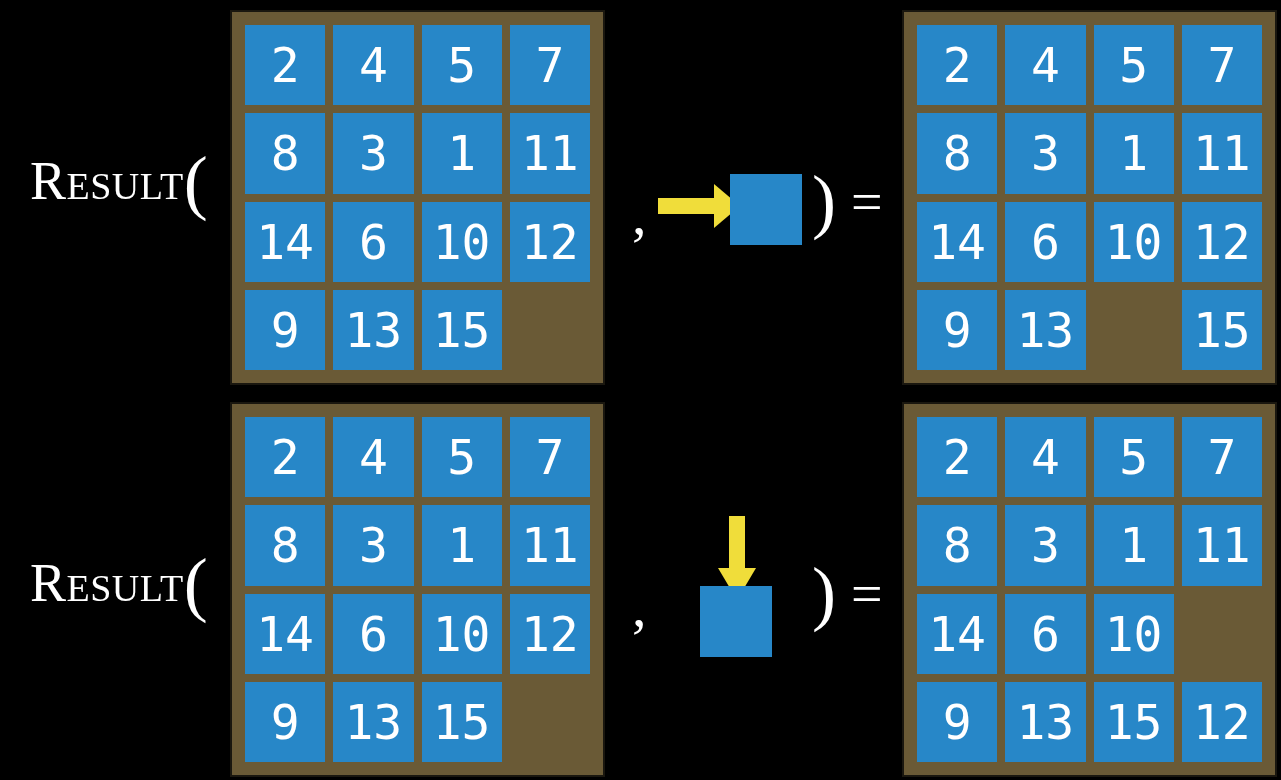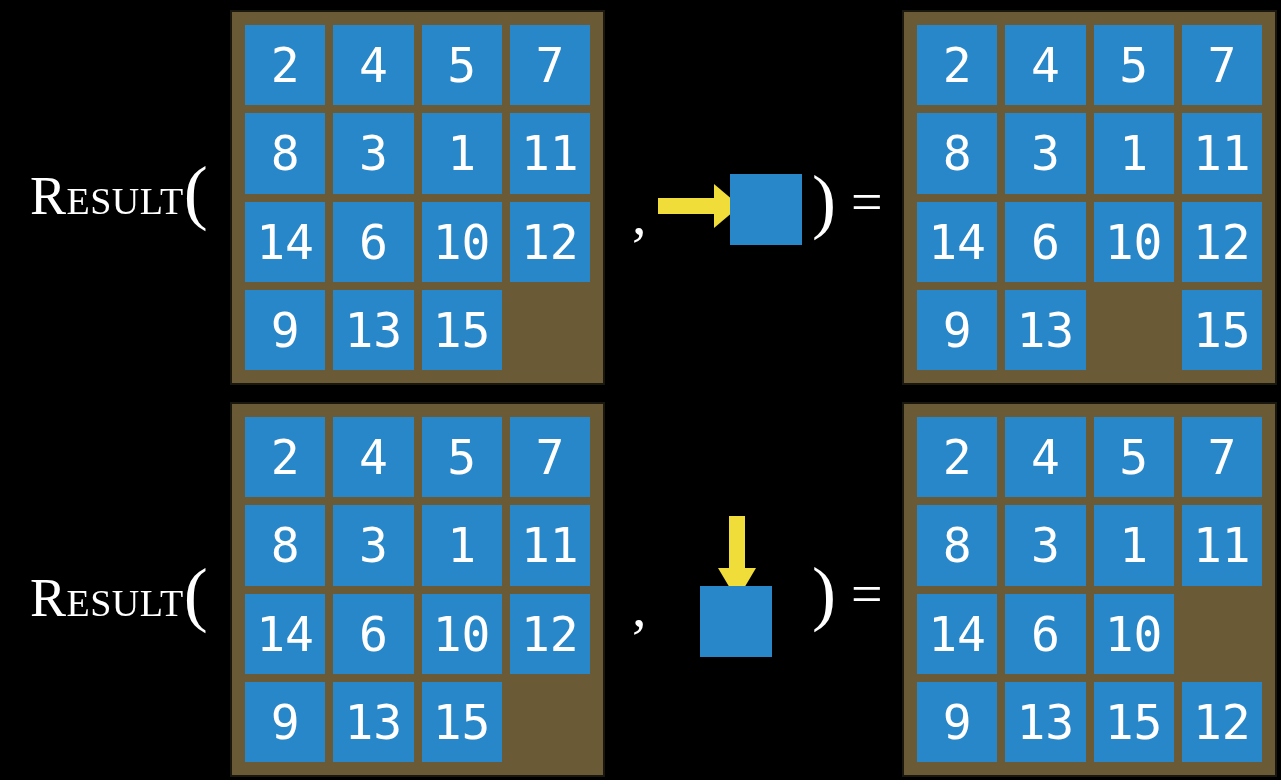--- a/index.html
+++ b/index.html
@@ -20,21 +20,21 @@
     gap:8px;
   }
   .cell{display:flex;align-items:center;justify-content:center;line-height:1;}
   .tile{
     background:var(--tile);color:var(--tile_text);
     font-family:"DejaVu Sans Mono","Liberation Mono",monospace;
     font-size:48px;
   }
   .empty{background:transparent;}
   .fn-label{
-    position:absolute;height:92px;display:flex;align-items:center;
+    position:absolute;height:92px;display:flex;
     color:var(--text);white-space:nowrap;
   }
   .fn-name{font-variant:small-caps;font-size:54px;letter-spacing:0.5px;}
   .big-paren{font-size:72px;line-height:1;transform:translateY(-4px);}
   .comma{
     position:absolute;color:var(--text);font-size:58px;line-height:1;
   }
   .square{position:absolute;width:72px;height:71px;background:var(--tile);}
   .arrow-svg{position:absolute;display:block;}
   .close-group{

